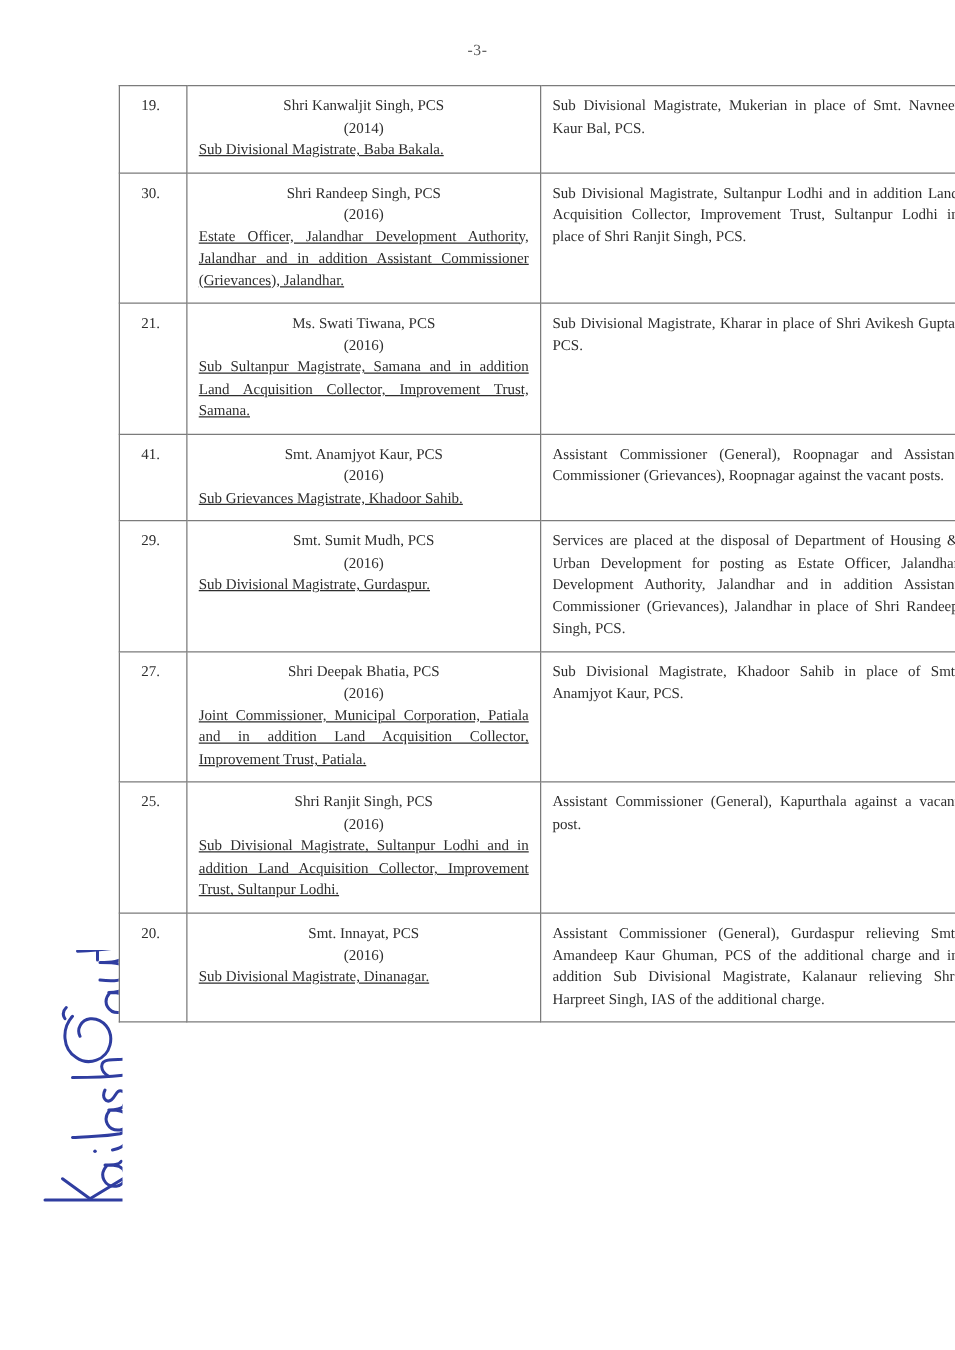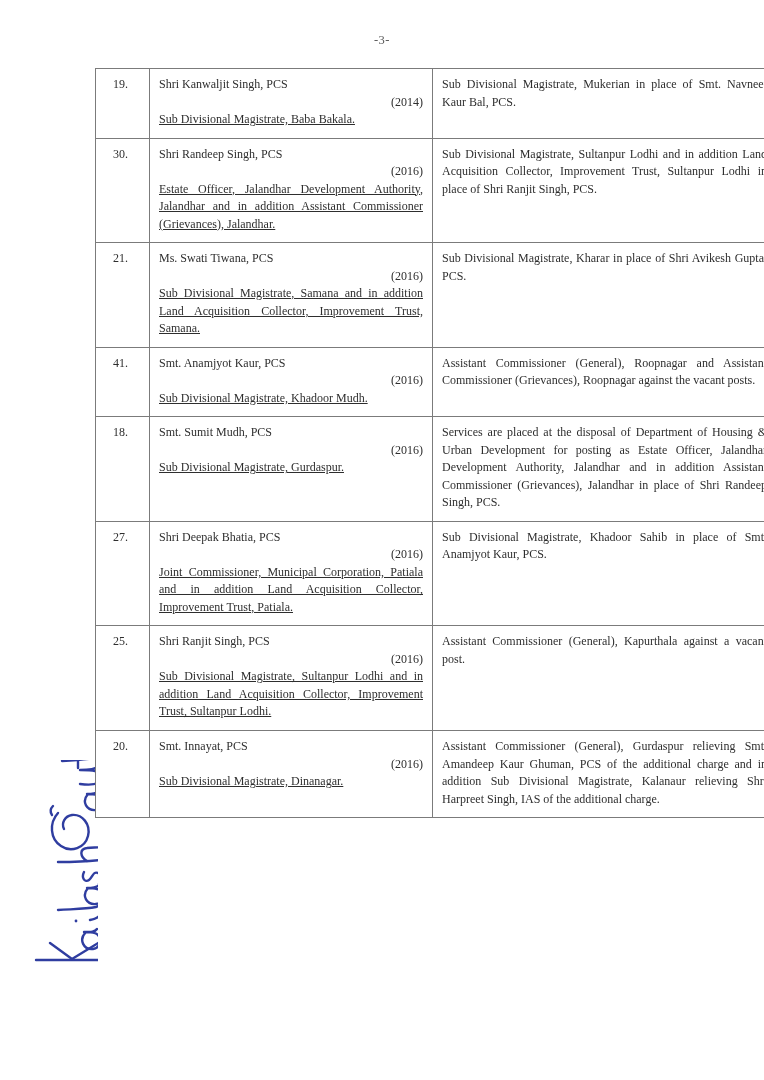--- a/index.html
+++ b/index.html
@@ -74,22 +74,22 @@
   .col-officer {
     width: 264px;
     text-align: justify;
     text-justify: inter-word;
   }
   .col-posting {
     width: 325px;
     text-align: justify;
     text-justify: inter-word;
   }
-  .officer-name { display: block; text-align: left; }
-  .officer-batch { display: block; text-align: right; }
+  .officer-name { display: block; text-align: center; }
+  .officer-batch { display: block; text-align: center; }
   .officer-post { display: block; text-align: justify; text-justify: inter-word; text-decoration: underline; }
   .posting-text { display: block; text-align: justify; text-justify: inter-word; }
 </style>
 </head>
 <body>
 
 <div class="page">
 
   <div class="page-number">-3-</div>
 
@@ -159,41 +159,41 @@
         <td class="col-posting">
           <span class="posting-text">Sub Divisional Magistrate, Sultanpur Lodhi and in addition Land Acquisition Collector, Improvement Trust, Sultanpur Lodhi in place of Shri Ranjit Singh, PCS.</span>
         </td>
       </tr>
 
       <tr>
         <td class="col-sr">21.</td>
         <td class="col-officer">
           <span class="officer-name">Ms. Swati Tiwana, PCS</span>
           <span class="officer-batch">(2016)</span>
-          <span class="officer-post">Sub Divisional Magistrate, Samana and in addition Land Acquisition Collector, Improvement Trust, Samana.</span>
+          <span class="officer-post">Sub Sultanpur Magistrate, Samana and in addition Land Acquisition Collector, Improvement Trust, Samana.</span>
         </td>
         <td class="col-posting">
           <span class="posting-text">Sub Divisional Magistrate, Kharar in place of Shri Avikesh Gupta, PCS.</span>
         </td>
       </tr>
 
       <tr>
         <td class="col-sr">41.</td>
         <td class="col-officer">
           <span class="officer-name">Smt. Anamjyot Kaur, PCS</span>
           <span class="officer-batch">(2016)</span>
-          <span class="officer-post">Sub Divisional Magistrate, Khadoor Mudh.</span>
+          <span class="officer-post">Sub Grievances Magistrate, Khadoor Sahib.</span>
         </td>
         <td class="col-posting">
           <span class="posting-text">Assistant Commissioner (General), Roopnagar and Assistant Commissioner (Grievances), Roopnagar against the vacant posts.</span>
         </td>
       </tr>
 
       <tr>
-        <td class="col-sr">18.</td>
+        <td class="col-sr">29.</td>
         <td class="col-officer">
           <span class="officer-name">Smt. Sumit Mudh, PCS</span>
           <span class="officer-batch">(2016)</span>
           <span class="officer-post">Sub Divisional Magistrate, Gurdaspur.</span>
         </td>
         <td class="col-posting">
           <span class="posting-text">Services are placed at the disposal of Department of Housing &amp; Urban Development for posting as Estate Officer, Jalandhar Development Authority, Jalandhar and in addition Assistant Commissioner (Grievances), Jalandhar in place of Shri Randeep Singh, PCS.</span>
         </td>
       </tr>
 

